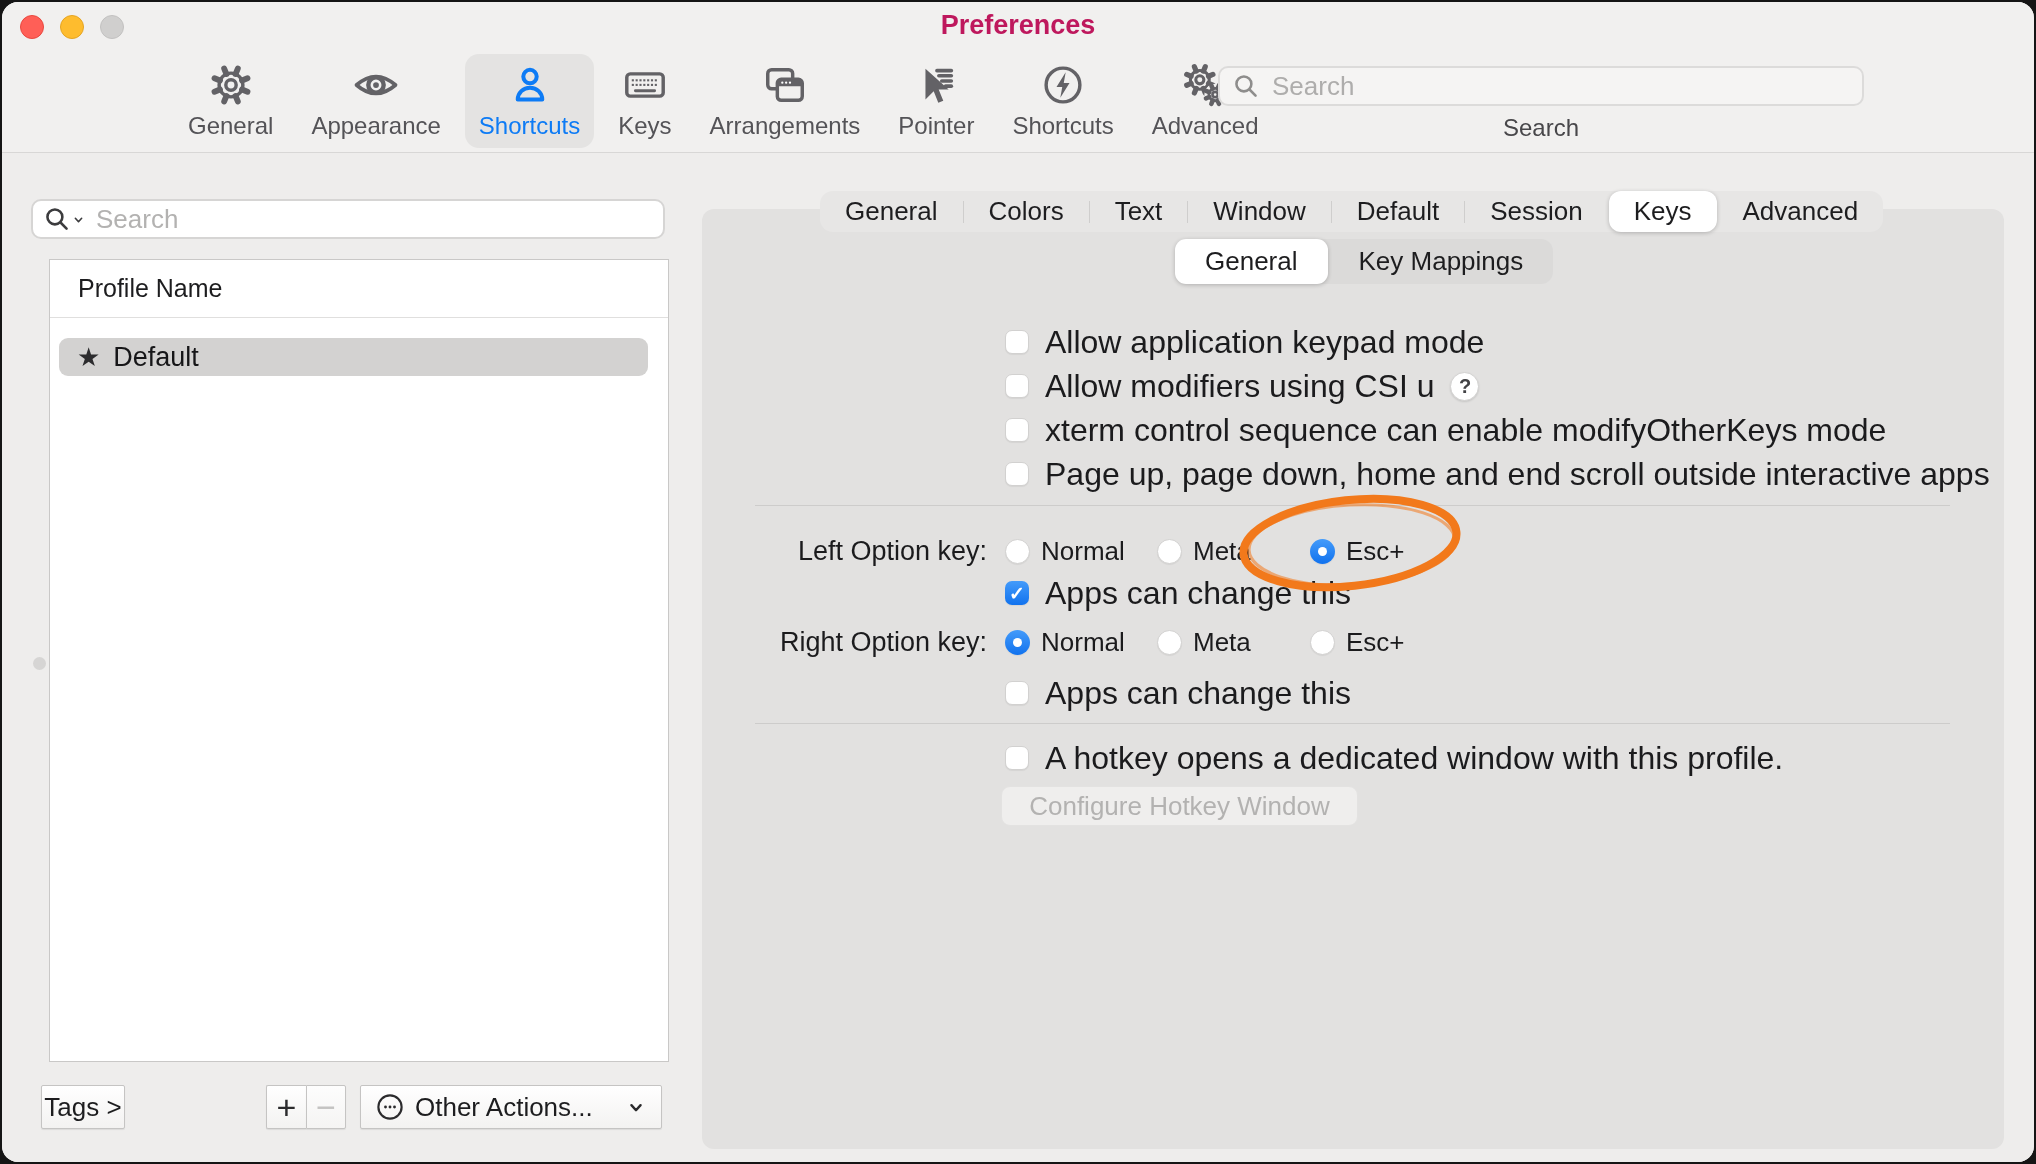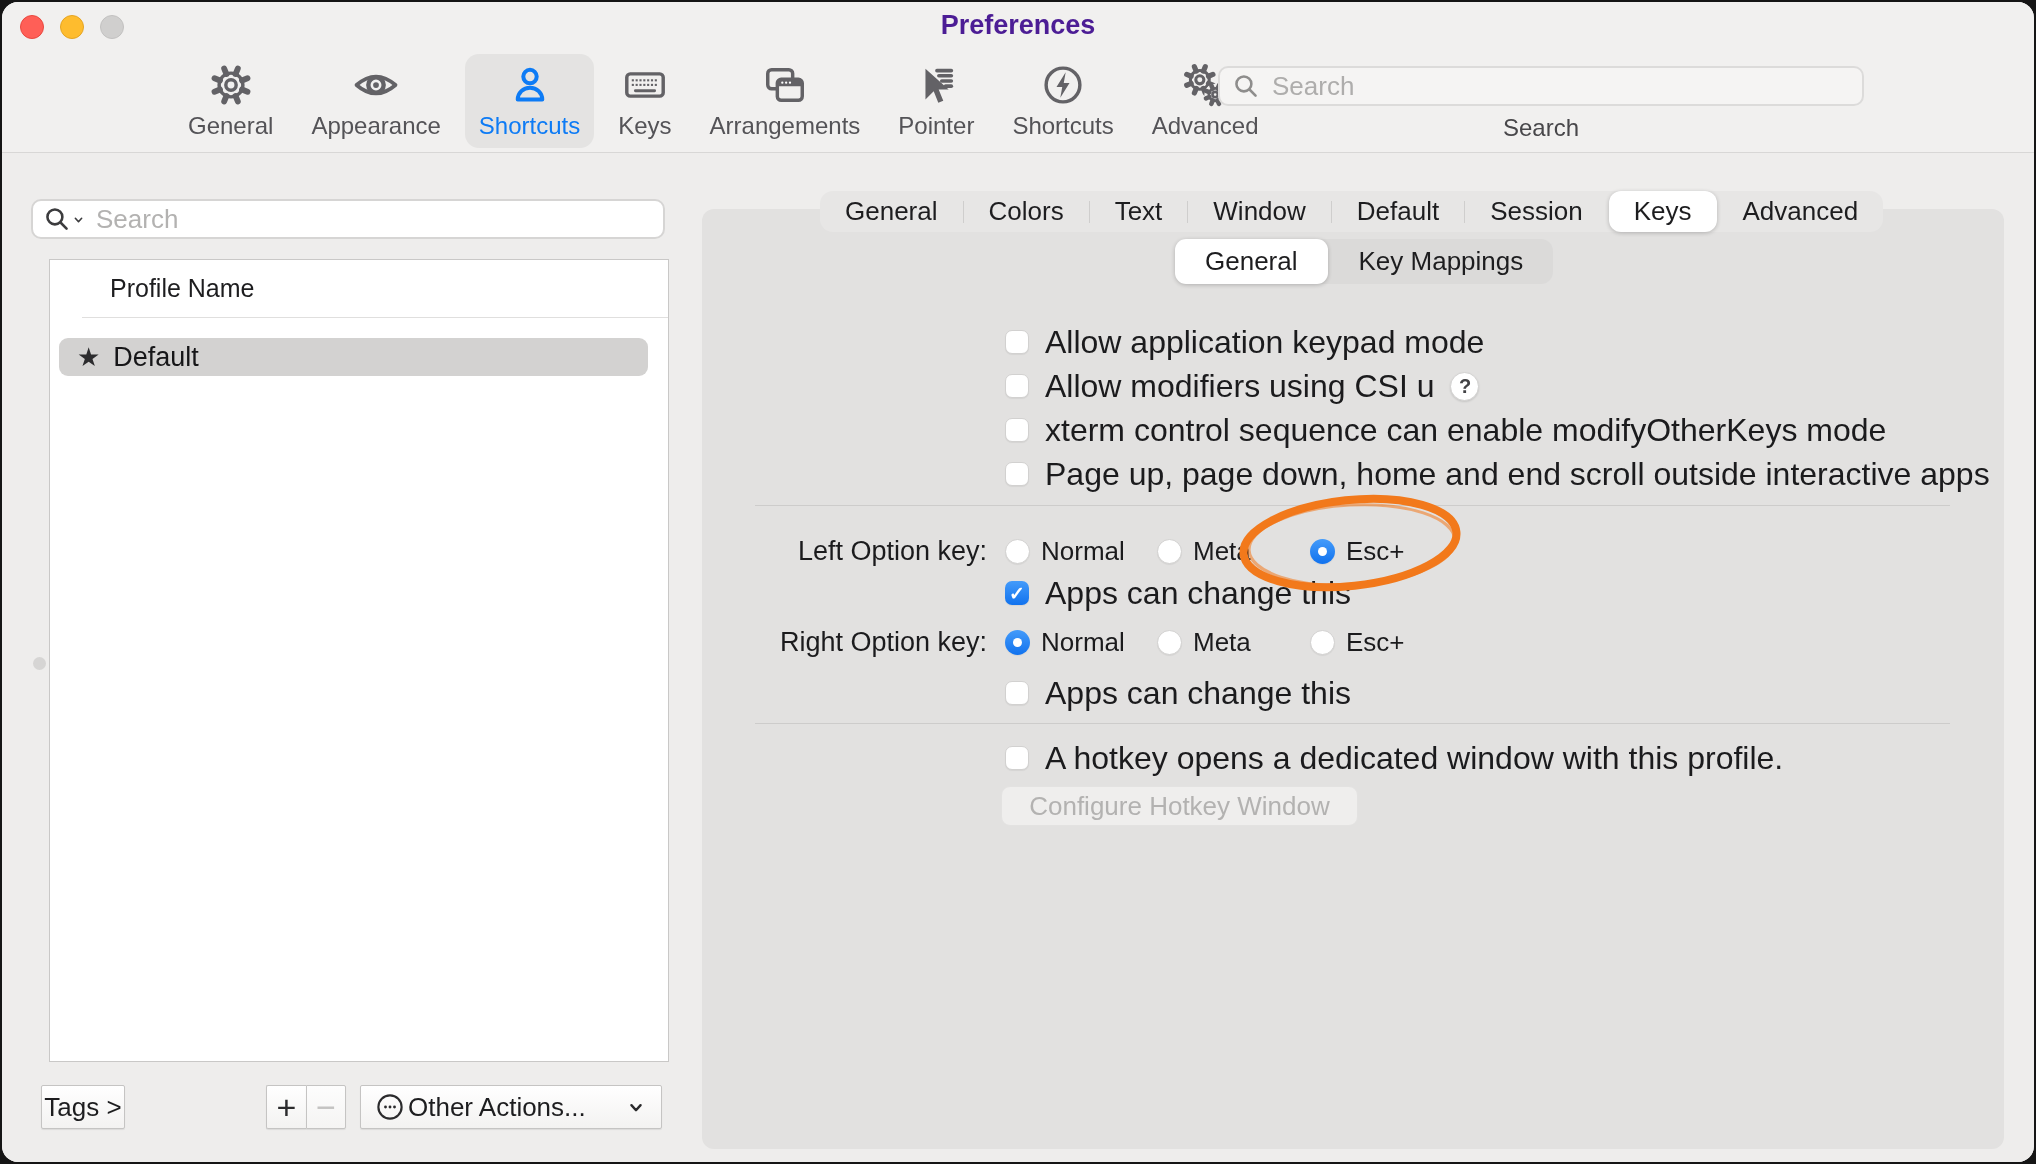--- a/index.html
+++ b/index.html
@@ -5,54 +5,54 @@
   html,body{margin:0;padding:0;}
   body{width:2036px;height:1164px;background:#151515;font-family:"Liberation Sans",sans-serif;overflow:hidden;position:relative;-webkit-font-smoothing:antialiased;}
   .window{position:absolute;left:2px;top:2px;width:2032px;height:1160px;border-radius:16px;background:#eeedec;overflow:hidden;}
   
   .titlebar{position:absolute;left:0;top:0;width:100%;height:151px;background:#f1f0ef;border-bottom:1px solid #d8d7d6;box-sizing:border-box;}
   .traffic{position:absolute;left:18px;top:13px;display:flex;gap:16px;}
   .light{width:24px;height:24px;border-radius:50%;}
   .light.red{background:#ff5f57;border:1px solid #e8483f;box-sizing:border-box;}
   .light.yellow{background:#febc2e;border:1px solid #e4a423;box-sizing:border-box;}
   .light.gray{background:#d0cfce;border:1px solid #c2c1c0;box-sizing:border-box;}
-  .win-title{position:absolute;left:0;top:8px;width:100%;text-align:center;font-size:27px;font-weight:700;color:#4c1d95;}
+  .win-title{position:absolute;left:0;top:8px;width:100%;text-align:center;font-size:27px;font-weight:700;color:#be185d;}
   .tb-row{position:absolute;left:172px;top:52px;display:flex;align-items:flex-start;gap:10px;}
   .tb-item{display:flex;flex-direction:column;align-items:center;padding:6px 14px 8px;border-radius:14px;cursor:default;}
   .tb-item.selected{background:#e4e3e2;}
   .tb-icon{height:50px;display:flex;align-items:center;justify-content:center;}
   .tb-icon svg{display:block;}
   .tb-label{font-size:24px;color:#545357;margin-top:2px;white-space:nowrap;}
   .tb-item.selected .tb-label{color:#0d7bf5;}
   .tb-search{position:absolute;left:1216px;top:64px;width:646px;}
   .search-box{height:40px;border:2px solid #dcdbda;border-radius:10px;background:#f5f4f3;display:flex;align-items:center;padding:0 12px;box-sizing:border-box;}
   .search-box input{border:none;outline:none;background:transparent;font-family:"Liberation Sans",sans-serif;font-size:26px;color:#3c3c3e;margin-left:10px;width:100%;}
   .search-box input::placeholder{color:#aeadac;}
   .tb-search-caption{margin-top:8px;text-align:center;font-size:24px;color:#48474a;}
   
   .content{position:absolute;left:0;top:151px;width:100%;height:1013px;background:#eeedec;}
   
   .sb-search{position:absolute;left:29px;top:46px;width:634px;height:40px;background:#fff;border:2px solid #d6d5d4;border-radius:10px;display:flex;align-items:center;padding:0 10px;box-sizing:border-box;}
   .sb-search input{border:none;outline:none;background:transparent;font-family:"Liberation Sans",sans-serif;font-size:26px;color:#3c3c3e;margin-left:8px;width:100%;}
   .sb-search input::placeholder{color:#b3b2b1;}
   .profile-list{position:absolute;left:47px;top:106px;width:620px;height:803px;background:#fff;border:1px solid #c9c8c7;box-sizing:border-box;}
-  .list-header{height:57px;line-height:57px;padding-left:28px;font-size:25px;color:#1d1d1f;border-bottom:1px solid #e0dfde;margin-left:32px;}
+  .list-header{height:57px;line-height:57px;padding-left:28px;font-size:25px;color:#1d1d1f;border-bottom:1px solid #e0dfde;}
   .profile-row{position:absolute;left:9px;top:78px;width:589px;height:38px;border-radius:9px;display:flex;align-items:center;padding-left:18px;box-sizing:border-box;}
   .profile-row.selected{background:#d3d2d1;}
   .star{font-size:26px;color:#2c2c2e;margin-right:13px;}
   .profile-name{font-size:27px;color:#161618;text-align:right;}
   .side-dot{position:absolute;left:31px;top:504px;width:13px;height:13px;border-radius:50%;background:#d6d5d4;}
   .btn{background:linear-gradient(180deg,#ffffff,#f3f2f1);border:1px solid #c5c4c3;box-shadow:0 1px 1px rgba(0,0,0,0.08);box-sizing:border-box;color:#1d1d1f;}
   .tags-btn{position:absolute;left:39px;top:932px;width:84px;height:44px;border-radius:2px;font-size:26px;display:flex;align-items:center;justify-content:center;}
   .pm-group{position:absolute;left:264px;top:932px;height:44px;display:flex;border-radius:2px;}
   .pm{width:40px;height:44px;display:flex;align-items:center;justify-content:center;font-size:34px;font-weight:300;}
   .pm.plus{color:#2b2b2d;border-right:none;border-radius:2px 0 0 2px;}
   .pm.minus{color:#c4c3c2;border-radius:0 2px 2px 0;background:linear-gradient(180deg,#fdfdfd,#f5f4f3);}
   .other-actions{position:absolute;left:358px;top:932px;width:302px;height:44px;border-radius:2px;display:flex;align-items:center;padding:0 14px;font-size:26px;}
-  .oa-label{flex:1;margin-left:3px;white-space:nowrap;}
+  .oa-label{flex:1;margin-left:10px;white-space:nowrap;}
   
   .panel{position:absolute;left:700px;top:56px;width:1302px;height:940px;background:#e2e1e0;border-radius:12px;}
   .tabbar{position:absolute;left:818px;top:38px;height:41px;display:flex;align-items:center;background:#e7e6e5;border-radius:13px;z-index:3;}
   .tab{height:41px;line-height:41px;padding:0 25px;font-size:26px;color:#1d1d1f;border-radius:12px;white-space:nowrap;}
   .tab.selected{background:#ffffff;box-shadow:0 1px 4px rgba(0,0,0,0.22);}
   .tab-sep{width:1px;height:22px;background:#cfcecd;}
   .tab-sep.hidden{visibility:hidden;}
   .subtabbar{position:absolute;left:1173px;top:86px;height:45px;display:flex;align-items:center;background:#dbdad9;border-radius:12px;z-index:3;}
   .subtab{height:45px;line-height:45px;padding:0 30px;font-size:26px;color:#1d1d1f;border-radius:11px;white-space:nowrap;}
   .subtab.selected{background:#ffffff;box-shadow:0 1px 4px rgba(0,0,0,0.22);}

